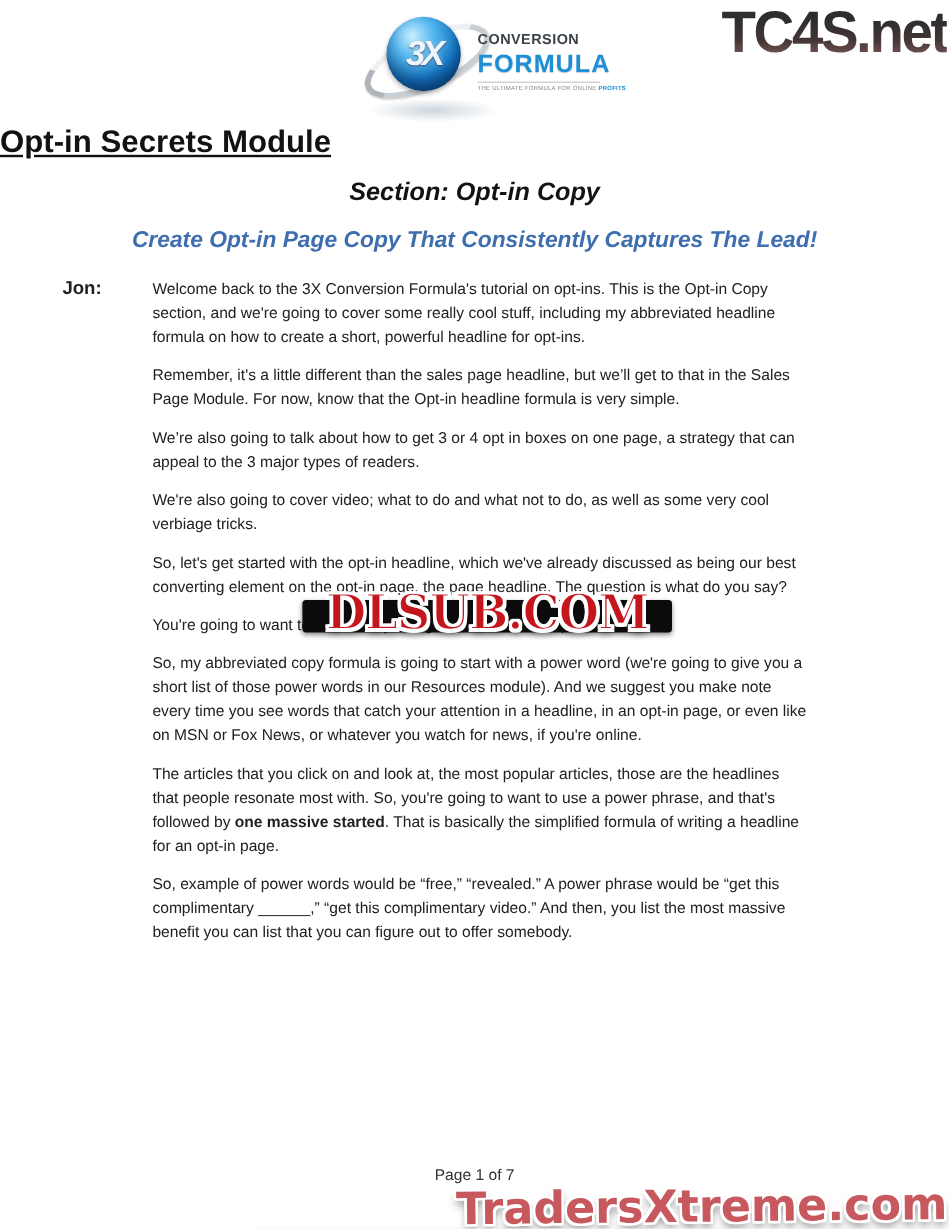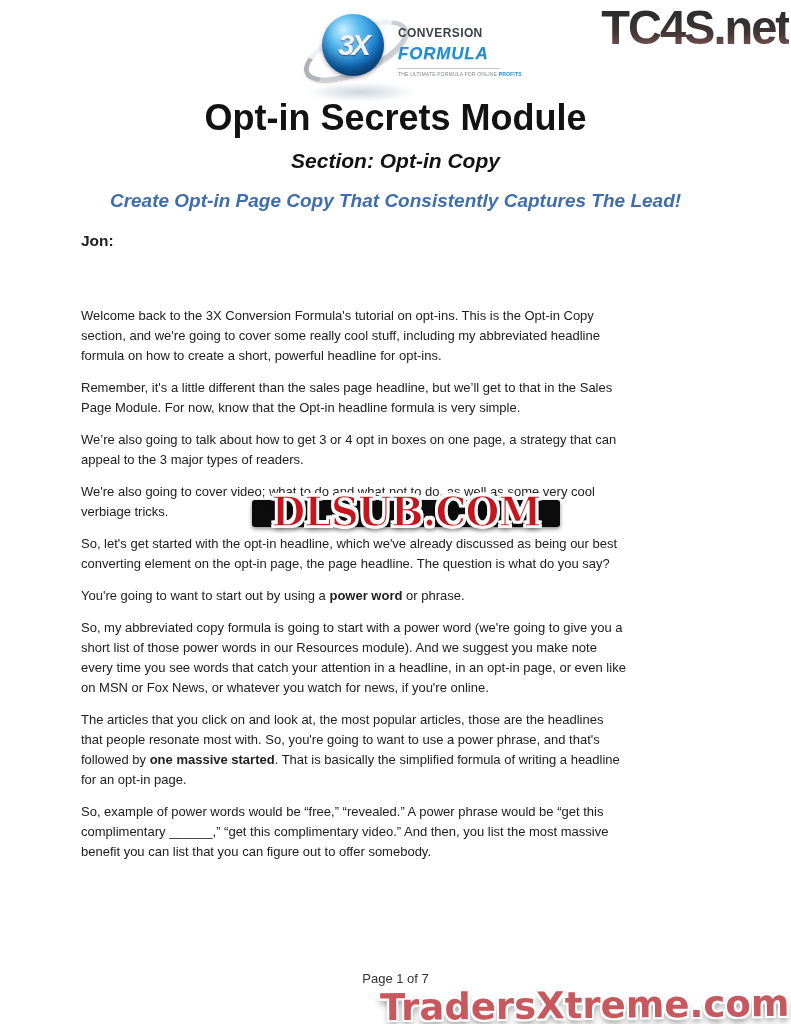--- a/index.html
+++ b/index.html
@@ -31,41 +31,41 @@
     position:absolute;inset:0;display:flex;align-items:center;justify-content:center;
     font-weight:bold;font-style:italic;font-size:29px;letter-spacing:-3px;
     color:#eef6fb;text-shadow:0 1px 2px rgba(0,0,40,.6), 0 0 4px rgba(255,255,255,.4);
   }
   .logo-reflection{
     position:absolute;left:6px;top:76px;width:110px;height:20px;
     background:radial-gradient(ellipse at center, rgba(90,120,145,.30), transparent 70%);
   }
   .logo-text{position:absolute;left:98px;top:18px;width:102px;}
   .logo-line1{font-size:12px;font-weight:bold;color:#3a4149;letter-spacing:.4px;line-height:18px;}
-  .logo-line2{font-size:17px;font-weight:bold;color:#1e8fd5;letter-spacing:.8px;line-height:23px;text-shadow:0 1px 1px rgba(0,60,110,.25);font-style:italic;}
+  .logo-line2{font-size:21px;font-weight:bold;color:#1e8fd5;letter-spacing:.8px;line-height:23px;text-shadow:0 1px 1px rgba(0,60,110,.25);}
   .logo-tagline{font-size:5px;color:#82878d;letter-spacing:.2px;border-top:1px solid #c4c8cc;margin-top:3px;padding-top:2px;white-space:nowrap;}
   .logo-tagline .accent{color:#1e8fd5;font-weight:bold;}
 
   .tc4s{
     position:absolute;top:2px;right:2px;
     font-size:47px;font-weight:bold;letter-spacing:-2px;line-height:50px;
     background:linear-gradient(#2e2e2e 30%, #433636 62%, #8d6161 100%);
     -webkit-background-clip:text;background-clip:text;
     color:transparent;
     font-family:"Liberation Sans",sans-serif;
     transform:scaleY(1.04);
   }
 
   
-  .title{margin:0;padding-top:101px;text-align:center;font-size:36px;line-height:34px;font-weight:bold;color:#121212;}
+  .title{margin:0;padding-top:101px;font-size:26px;line-height:34px;font-weight:bold;color:#121212;text-decoration:underline;}
   .section{margin:13px 0 16px;text-align:center;font-size:21px;line-height:25px;font-weight:bold;font-style:italic;color:#121212;}
   .blue-head{margin:8px 0 0;text-align:center;font-size:19px;line-height:23px;font-weight:bold;font-style:italic;color:#3e6eae;}
 
   
-  .transcript{display:flex;margin:19px 0 0 81px;flex-direction:column;}
+  .transcript{display:flex;margin:19px 0 0 52px;}
   .speaker{width:75px;flex:0 0 75px;font-weight:bold;font-size:15.5px;line-height:20px;}
   .paragraphs{width:545px;}
   .paragraphs p{margin:0 0 12px;font-size:13px;line-height:20px;}
   .paragraphs .bold{font-weight:bold;}
 
   
   .dlsub{position:absolute;left:249px;top:483px;width:314px;height:56px;
     display:flex;align-items:center;justify-content:center;}
   .dlsub-strip{position:absolute;left:3px;right:3px;top:17px;height:27px;background:#0c0c0c;border-radius:3px;box-shadow:0 2px 4px rgba(0,0,0,.45);}
   .dlsub-text{

